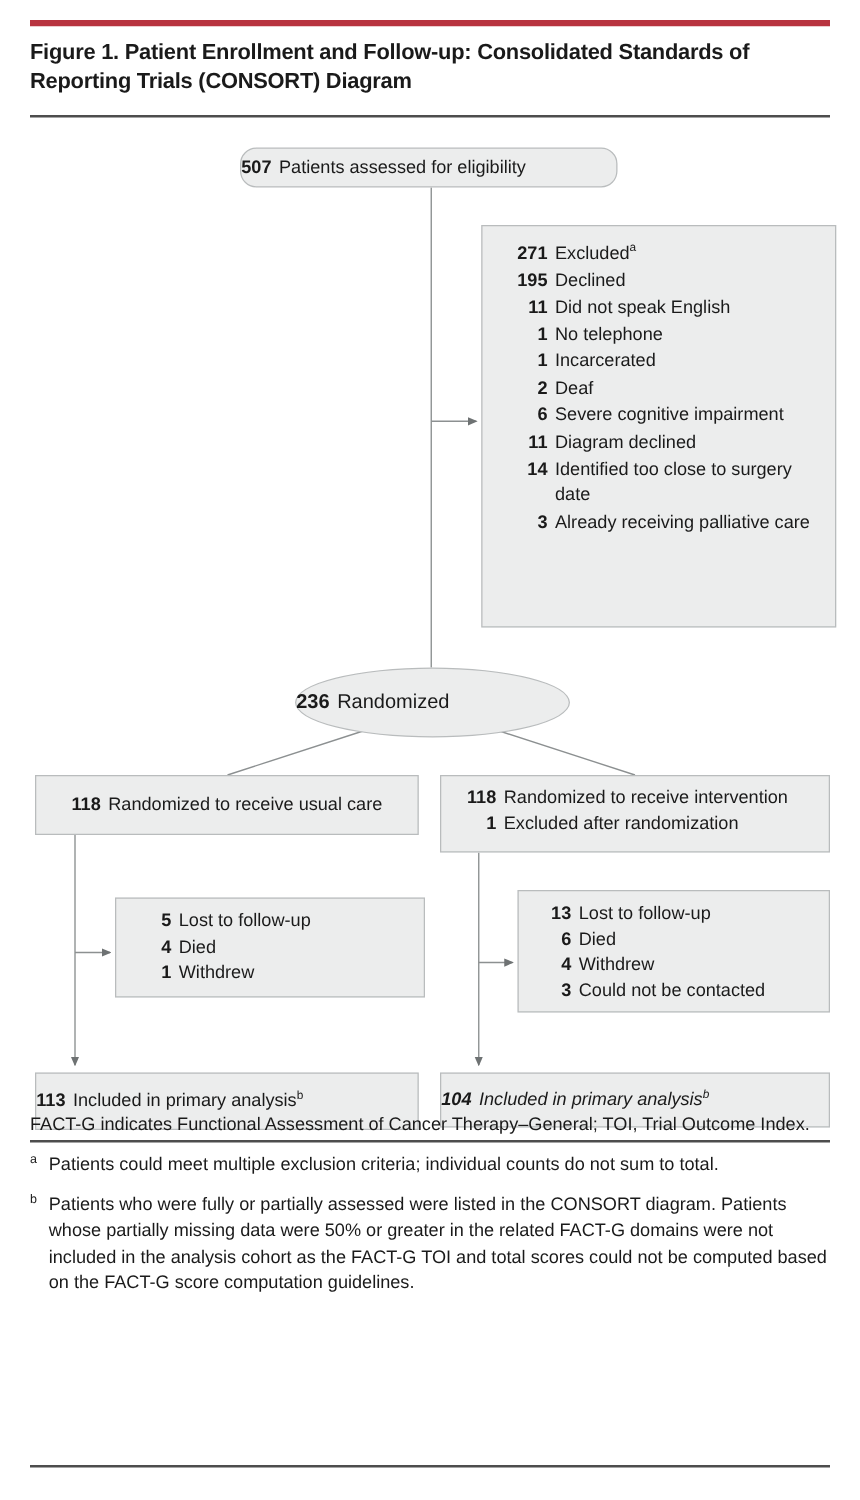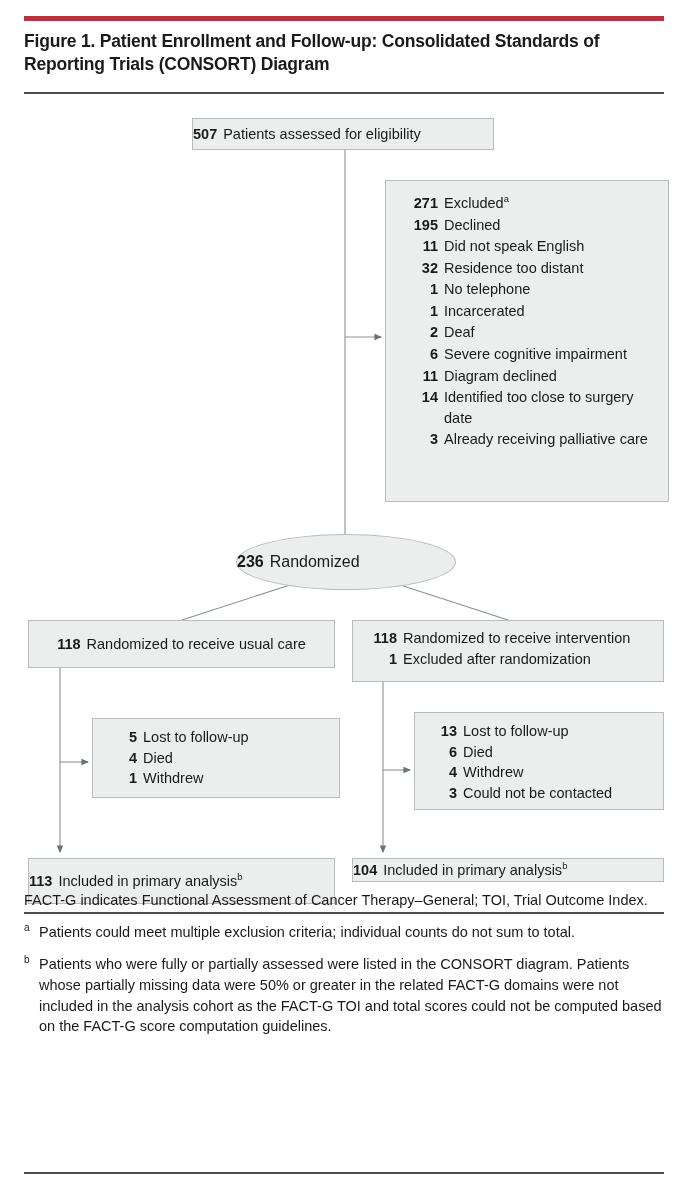--- a/index.html
+++ b/index.html
@@ -51,21 +51,21 @@
     flex:0 0 auto;
     white-space:nowrap;
   }
   .lbl{
     padding-left:6px;
     flex:1 1 auto;
   }
   .sup{font-size:9.5px;vertical-align:super;line-height:0;}
 
   #box-assessed{left:192px;top:118px;width:302px;height:32px;
-    display:flex;align-items:center;justify-content:center;}
+    display:flex;align-items:center;justify-content:center;border-radius:13px;}
   #box-assessed .num{flex:0 0 auto;}
 
   #box-excluded{left:385px;top:180px;width:284px;height:322px;padding:12px 10px 0 8px;}
   #box-excluded .num{width:44px;}
   #box-excluded .row{margin-bottom:1px;}
   #box-excluded .row.sub .num{width:44px;}
 
   .ellipse{
     position:absolute;left:236px;top:534px;width:218px;height:54px;
     background:#eceded;border:1px solid #b9bcbd;border-radius:50%;
@@ -82,22 +82,22 @@
   #box-interv .num{width:30px;}
 
   #box-lfu-left{left:92px;top:718px;width:248px;height:80px;padding:8px 10px 0 24px;}
   #box-lfu-left .num{width:20px;}
 
   #box-lfu-right{left:414px;top:712px;width:250px;height:98px;padding:8px 10px 0 18px;}
   #box-lfu-right .num{width:24px;}
 
   #box-final-left{left:28px;top:858px;width:307px;height:46px;
     display:flex;align-items:center;justify-content:center;}
-  #box-final-right{left:352px;top:858px;width:312px;height:24px;
-    display:flex;align-items:center;justify-content:center;}
+  #box-final-right{left:352px;top:858px;width:312px;height:44px;
+    display:flex;align-items:center;justify-content:center;font-style:italic;}
 
   
   .svg-layer{position:absolute;left:0;top:0;width:688px;height:1200px;}
 
   
   .notes{
     position:absolute;left:24px;top:890px;width:640px;
     font-size:14.5px;line-height:1.44;
   }
   .note{margin-bottom:11px;position:relative;}
@@ -150,24 +150,20 @@
     </div>
     <div class="row sub">
       <span class="num">195</span>
       <span class="lbl">Declined</span>
     </div>
     <div class="row sub">
       <span class="num">11</span>
       <span class="lbl">Did not speak English</span>
     </div>
     <div class="row sub">
-      <span class="num">32</span>
-      <span class="lbl">Residence too distant</span>
-    </div>
-    <div class="row sub">
       <span class="num">1</span>
       <span class="lbl">No telephone</span>
     </div>
     <div class="row sub">
       <span class="num">1</span>
       <span class="lbl">Incarcerated</span>
     </div>
     <div class="row sub">
       <span class="num">2</span>
       <span class="lbl">Deaf</span>

